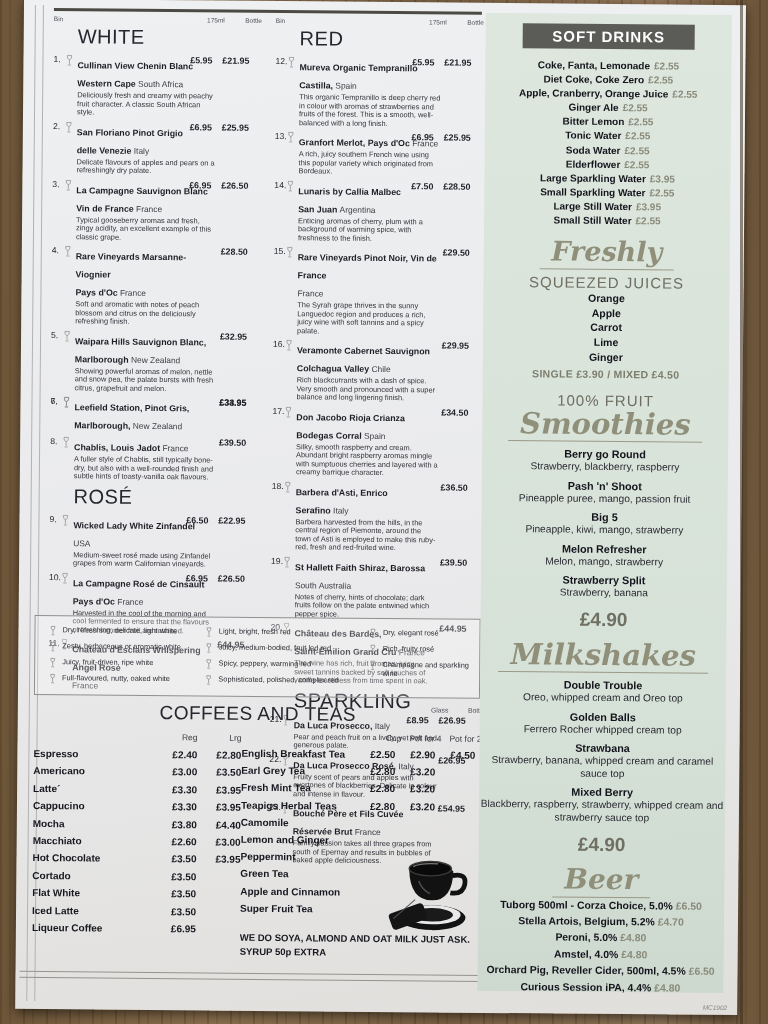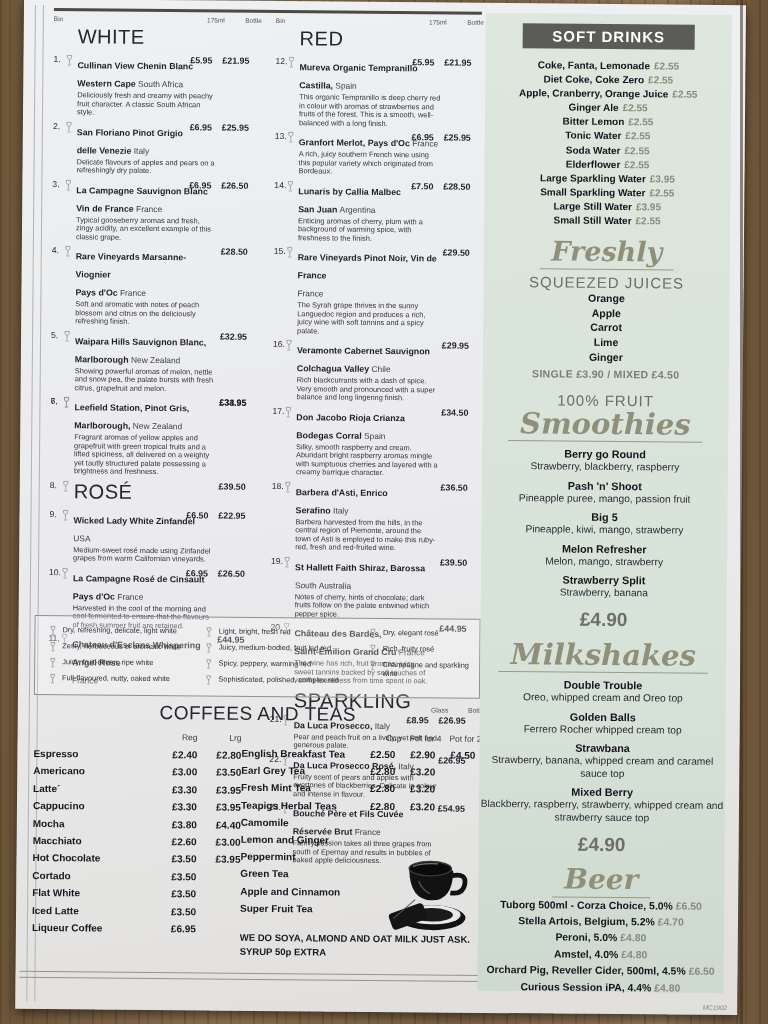--- a/index.html
+++ b/index.html
@@ -210,34 +210,35 @@
             </div>
 
             <div class="witem">
               <span class="wnum">7.</span>
               <span class="wicon">
                   <svg viewBox="0 0 10 14">
                     <path d="M2.3 1h5.4c.1 2.9-1 5.1-2.7 5.1S2.2 3.9 2.3 1Zm2.7 5.1v5.4M3 12.9h4" fill="none" stroke="#8b8b8b" stroke-width=".9"></path>
                   </svg>
                 </span>
               <span class="wbody"><span class="wname">Leefield Station, Pinot Gris,
-Marlborough,</span><span class="wregion">&nbsp;New Zealand</span><span class="wdesc">Fragrant aromas of yellow apples and grapefruit with green tropical fruits and a lifted spiciness, all delivered on a weighty yet tautly structured palate possessing a brightness and freshness.</span></span>
+Marlborough,</span><span class="wregion">&nbsp;New Zealand</span></span>
               <span class="wprices">
                   <i class="p175" style="visibility: hidden;"></i>
                   <i class="pbot">£34.95</i>
                 </span>
             </div>
 
             <div class="witem">
               <span class="wnum">8.</span>
               <span class="wicon">
                   <svg viewBox="0 0 10 14">
                     <path d="M2.3 1h5.4c.1 2.9-1 5.1-2.7 5.1S2.2 3.9 2.3 1Zm2.7 5.1v5.4M3 12.9h4" fill="none" stroke="#8b8b8b" stroke-width=".9"></path>
                   </svg>
                 </span>
+              <span class="wbody"><span class="wname">Chablis, Louis Jadot</span><span class="wregion">&nbsp;France</span><span class="wdesc">A fuller style of Chablis, still typically bone-dry, but also with a well-rounded finish and subtle hints of toasty-vanilla oak flavours.</span></span>
               <span class="wprices">
                   <i class="p175" style="visibility: hidden;"></i>
                   <i class="pbot">£39.50</i>
                 </span>
             </div>
           </div>
         <h2 class="sect">ROSÉ</h2>
         <div>
 
             <div class="witem">

